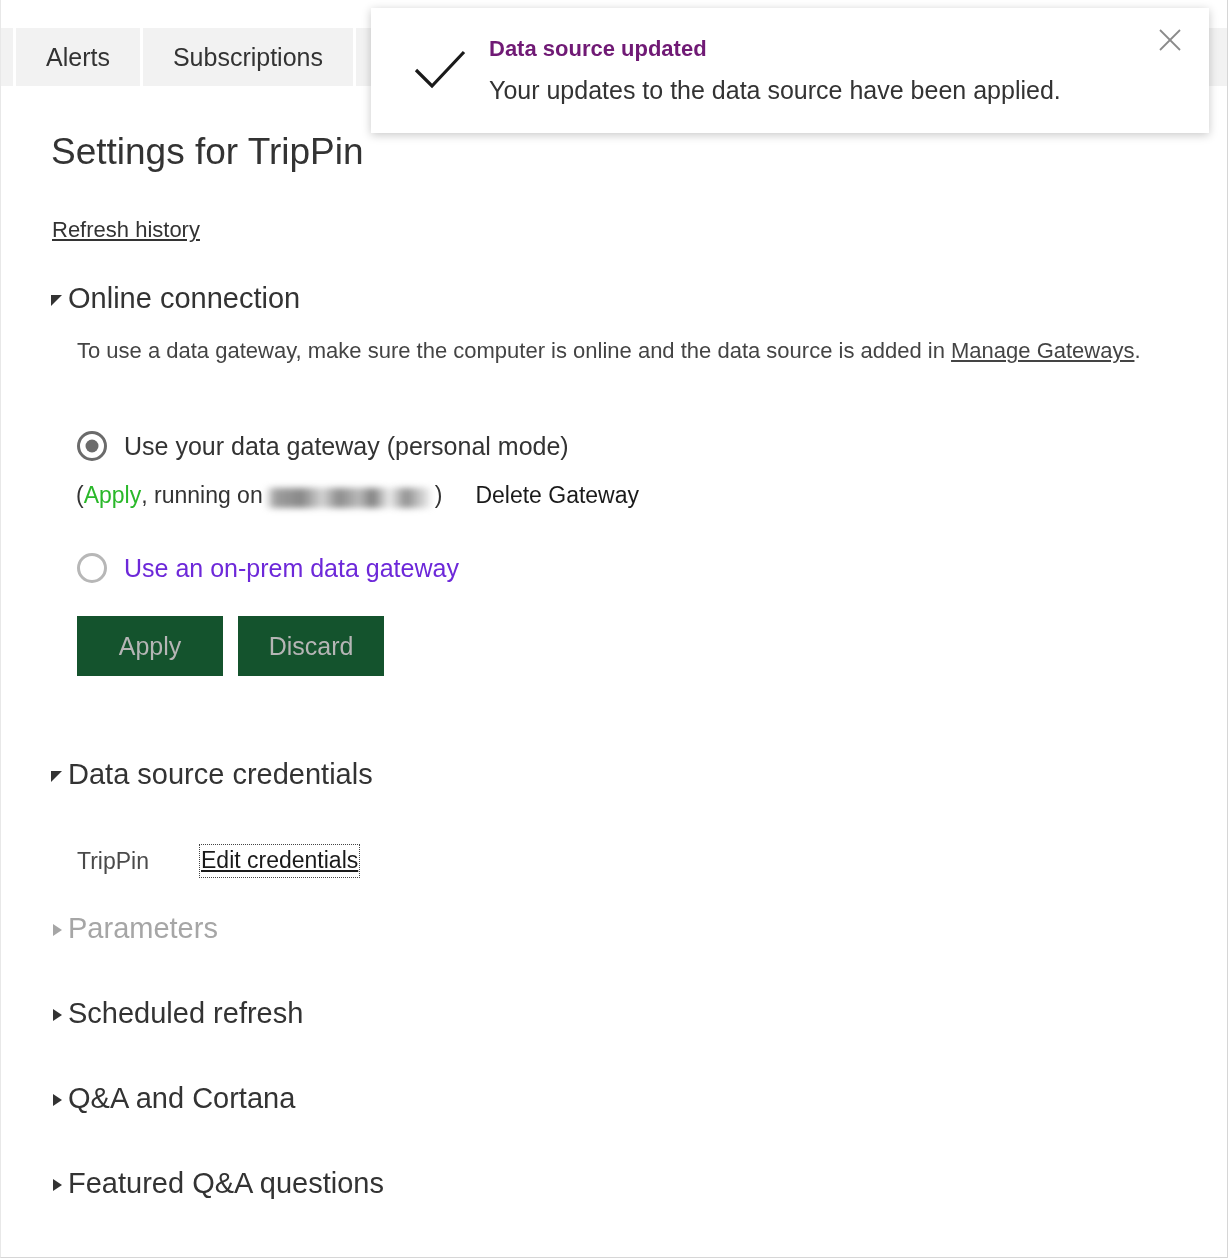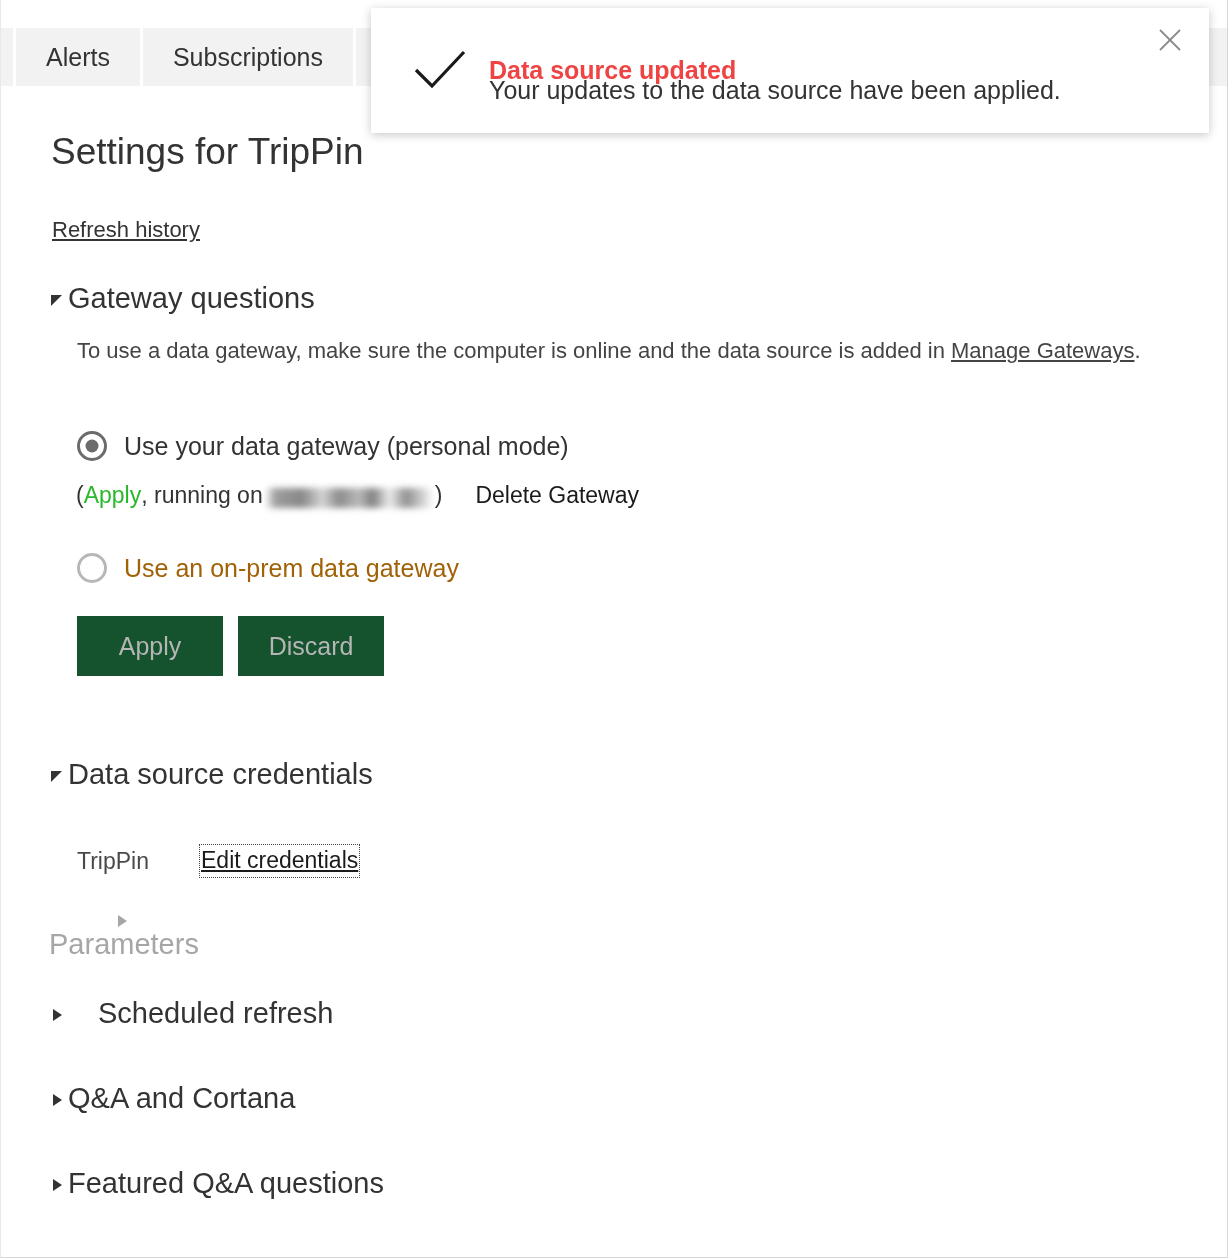--- a/index.html
+++ b/index.html
@@ -164,21 +164,21 @@
     background: #6b6b6b;
   }
   .radio.disabled {
     border-color: #b7b7b7;
     cursor: default;
   }
   .radio-label {
     font-size: 25px;
     color: #333333;
   }
-  .radio-label.muted { color: #a16207; text-align: center; }
+  .radio-label.muted { color: #6d28d9; text-align: center; }
 
   
   .gw-status {
     position: absolute;
     left: 75px;
     top: 396px;
     display: flex;
     align-items: center;
     font-size: 23px;
     color: #333333;
@@ -283,21 +283,21 @@
     <div class="page-title">Settings for TripPin</div>
 
     <div class="refresh-history">Refresh history</div>
 
     <div class="section" style="top:196px;">
       <span class="caret">
         <svg width="16" height="16" viewBox="0 0 16 16">
             <polygon points="2,3 13,3 2,14" fill="#333333"></polygon>
           </svg>
       </span>
-      <span class="section-label">Gateway questions</span>
+      <span class="section-label">Online connection</span>
     </div>
 
     <div class="gw-desc">
       <span>To use a data gateway, make sure the computer is online and the data source is added in </span><a>Manage Gateways</a><span>.</span>
     </div>
 
     <div class="radio-row" style="top:345px;">
       <span class="radio checked"></span>
       <span class="radio-label">Use your data gateway (personal mode)</span>
     </div>
@@ -328,30 +328,30 @@
           </svg>
       </span>
       <span class="section-label">Data source credentials</span>
     </div>
 
     <div class="cred-row">
       <span class="cred-name">TripPin</span>
       <span class="cred-edit">Edit credentials</span>
     </div>
 
-    <div class="section" style="top:826px;flex-direction:column;">
+    <div class="section" style="top:826px;">
       <span class="caret">
         <svg width="16" height="16" viewBox="0 0 16 16">
             <polygon points="4,2 13,8 4,14" fill="#a6a6a6"></polygon>
           </svg>
       </span>
       <span class="section-label muted">Parameters</span>
     </div>
 
-    <div class="section" style="top:911px;gap:30px;">
+    <div class="section" style="top:911px;">
       <span class="caret">
         <svg width="16" height="16" viewBox="0 0 16 16">
             <polygon points="4,2 13,8 4,14" fill="#333333"></polygon>
           </svg>
       </span>
       <span class="section-label">Scheduled refresh</span>
     </div>
 
     <div class="section" style="top:996px;">
       <span class="caret">
@@ -374,21 +374,21 @@
   </div>
 
   <div style="position:absolute;left:370px;top:8px;width:838px;height:125px;background:#ffffff;box-shadow:0 2px 9px rgba(0,0,0,0.22);">
 
     <span style="position:absolute;left:43px;top:42px;">
       <svg width="52" height="42" viewBox="0 0 52 42">
         <polyline points="2,20 18,36 50,2" fill="none" stroke="#1a1a1a" stroke-width="3.2"></polyline>
       </svg>
     </span>
 
-    <div style="position:absolute;left:118px;top:28px;font-size:25px;font-weight:bold;color:#ef4444;white-space:nowrap;margin-top:20px;">Data source updated</div>
+    <div style="position:absolute;left:118px;top:28px;font-size:22px;font-weight:bold;color:#701a75;white-space:nowrap;">Data source updated</div>
 
     <div style="position:absolute;left:118px;top:68px;font-size:25px;color:#333333;white-space:nowrap;">Your updates to the data source have been applied.</div>
 
     <span style="position:absolute;left:785px;top:18px;cursor:pointer;">
       <svg width="28" height="28" viewBox="0 0 28 28">
         <line x1="4" y1="4" x2="24" y2="24" stroke="#8a8a8a" stroke-width="1.8"></line>
         <line x1="24" y1="4" x2="4" y2="24" stroke="#8a8a8a" stroke-width="1.8"></line>
       </svg>
     </span>
   </div>

